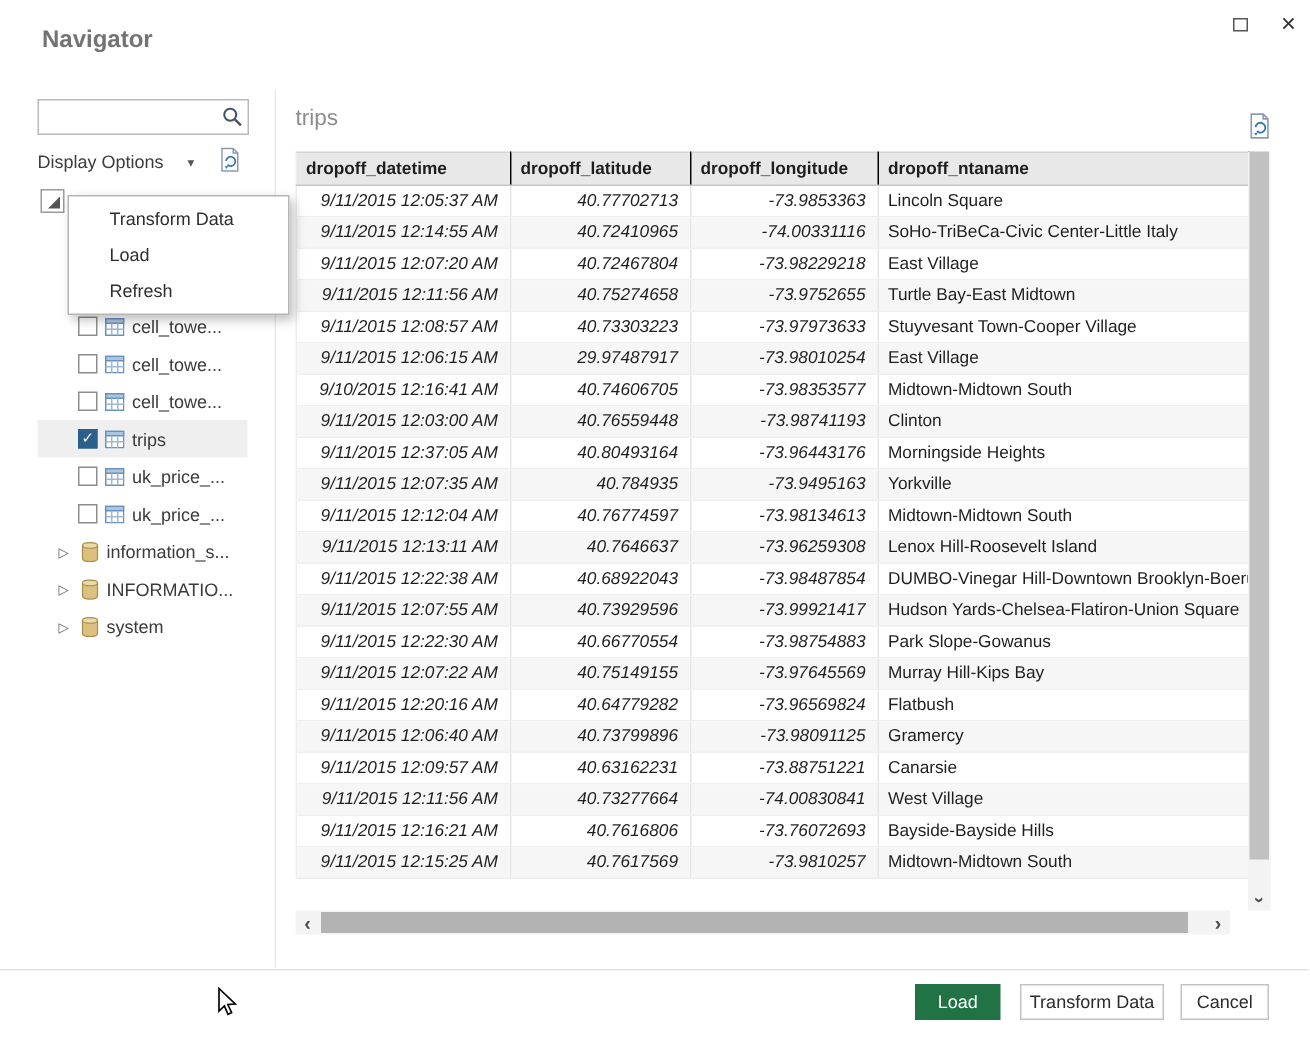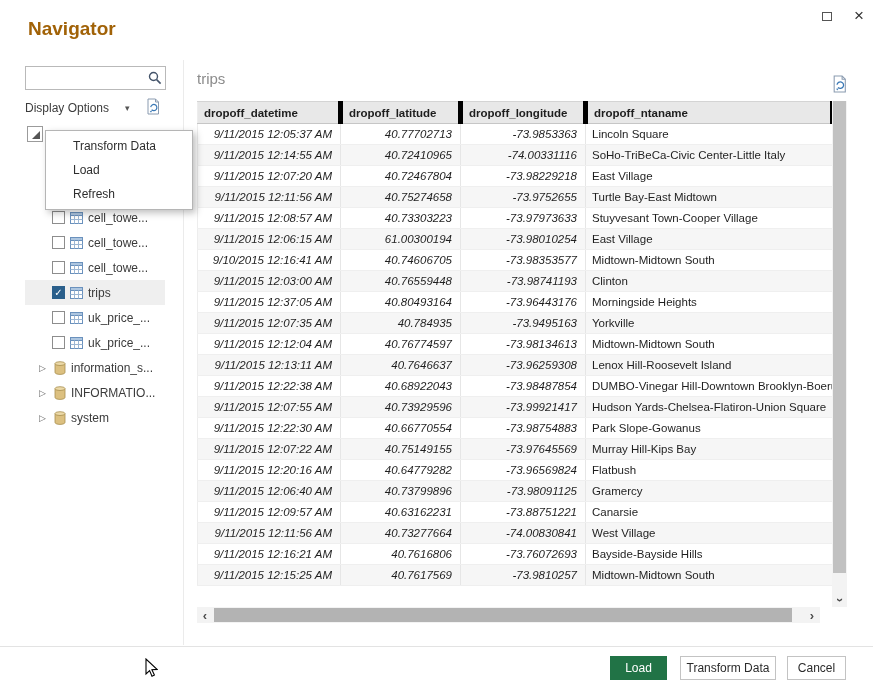--- a/index.html
+++ b/index.html
@@ -1,21 +1,21 @@
 <!DOCTYPE html>
 <html><head>
 <meta charset="utf-8">
 <style>
   * { box-sizing: border-box; margin: 0; padding: 0; }
   html,body { background:#fff; }
   body { font-family: "Liberation Sans", sans-serif; }
   #app { position: relative; width: 873px; height: 691px; background: #fff; overflow: hidden; }
 
   
-  .dlg-title { position:absolute; left:28px; top:18px; font-size:19px; font-weight:600; color:#a16207; }
+  .dlg-title { position:absolute; left:28px; top:18px; font-size:16px; font-weight:600; color:#737373; }
   .win-btn { position:absolute; top:6px; width:22px; height:20px; display:flex; align-items:center; justify-content:center; color:#444; cursor:default; }
   #btn-max { left:816px; }
   #btn-max .sq { width:10px; height:9px; border:1.2px solid #555; display:block; }
   #btn-close { left:848px; font-size:17px; color:#333; }
 
   
   .search-wrap { position:absolute; left:25px; top:66px; width:141px; height:24px; border:1px solid #b9b9b9; background:#fff; }
   .search-wrap input { position:absolute; left:4px; top:1px; width:112px; height:20px; border:none; outline:none; font-size:12px; font-family:inherit; }
   .search-icon { position:absolute; right:3px; top:4px; }
   .display-options { position:absolute; left:25px; top:101px; font-size:12px; color:#3c3c3c; display:flex; align-items:center; gap:16px; }
@@ -38,21 +38,21 @@
   
   .ctx-menu { position:absolute; left:45px; top:130px; width:148px; background:#fff; border:1px solid #b5b5b5; box-shadow:3px 3px 7px rgba(0,0,0,0.25); padding:3px 0; z-index:10; }
   .menu-item { height:24px; line-height:24px; padding-left:27px; font-size:12px; color:#2e2e2e; cursor:default; }
 
   
   .preview-title { position:absolute; left:197px; top:70px; font-size:15px; color:#8c8c8c; }
   .refresh-big { position:absolute; left:831px; top:75px; }
 
   .table-wrap { position:absolute; left:197px; top:101px; width:635px; }
   table.preview-table { border-collapse:collapse; table-layout:fixed; width:635px; font-size:11.5px; border-left:1px solid #ededed; }
-  .preview-table th { background:#e8e8e8; border-right:5px solid #000000; border-top:1px solid #d4d4d4; border-bottom:1px solid #c6c6c6; height:22px; font-weight:bold; text-align:left; padding:0 6px; color:#1e1e1e; overflow:hidden; white-space:nowrap; }
+  .preview-table th { background:#e8e8e8; border-right:1px solid #000000; border-top:1px solid #d4d4d4; border-bottom:1px solid #c6c6c6; height:22px; font-weight:bold; text-align:left; padding:0 6px; color:#1e1e1e; overflow:hidden; white-space:nowrap; }
   .preview-table td { height:21px; border-right:1px solid #e6e6e6; border-bottom:1px solid #efefef; padding:0 8px; overflow:hidden; white-space:nowrap; color:#1f1f1f; }
   .preview-table td.num { text-align:right; font-style:italic; }
   .preview-table td.txt { padding:0 6px; }
   .preview-table tbody tr:nth-child(even) { background:#f6f6f6; }
 
   
   .vscroll { position:absolute; left:832px; top:101px; width:15px; height:506px; background:#f3f3f3; }
   .vthumb { position:absolute; left:1px; top:0; width:13px; height:472px; background:#c1c1c1; }
   .varrow { position:absolute; left:0; bottom:0; width:15px; height:15px; display:flex; align-items:center; justify-content:center; color:#4d4d4d; font-size:12px; font-weight:bold; }
   .varrow span { display:inline-block; transform:rotate(90deg); }
@@ -282,21 +282,21 @@
             <td class="txt">Turtle Bay-East Midtown</td>
           </tr>
           <tr>
             <td class="num">9/11/2015 12:08:57 AM</td>
             <td class="num">40.73303223</td>
             <td class="num">-73.97973633</td>
             <td class="txt">Stuyvesant Town-Cooper Village</td>
           </tr>
           <tr>
             <td class="num">9/11/2015 12:06:15 AM</td>
-            <td class="num">61.00300194</td>
+            <td class="num">29.97487917</td>
             <td class="num">-73.98010254</td>
             <td class="txt">East Village</td>
           </tr>
           <tr>
             <td class="num">9/10/2015 12:16:41 AM</td>
             <td class="num">40.74606705</td>
             <td class="num">-73.98353577</td>
             <td class="txt">Midtown-Midtown South</td>
           </tr>
           <tr>

